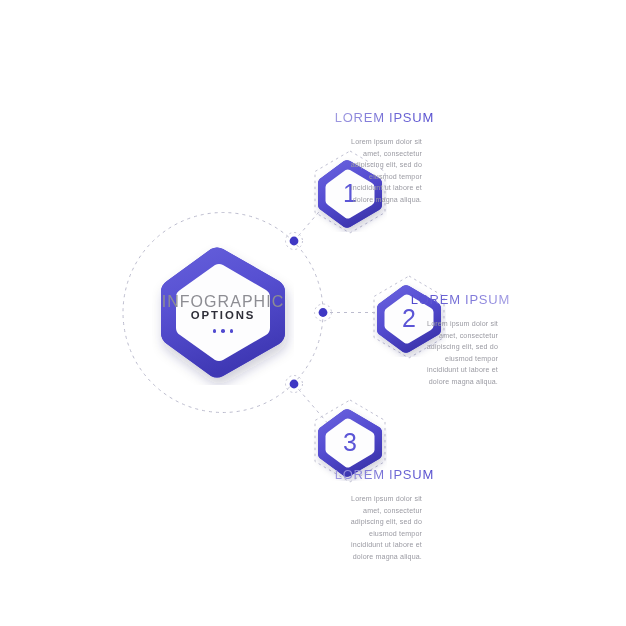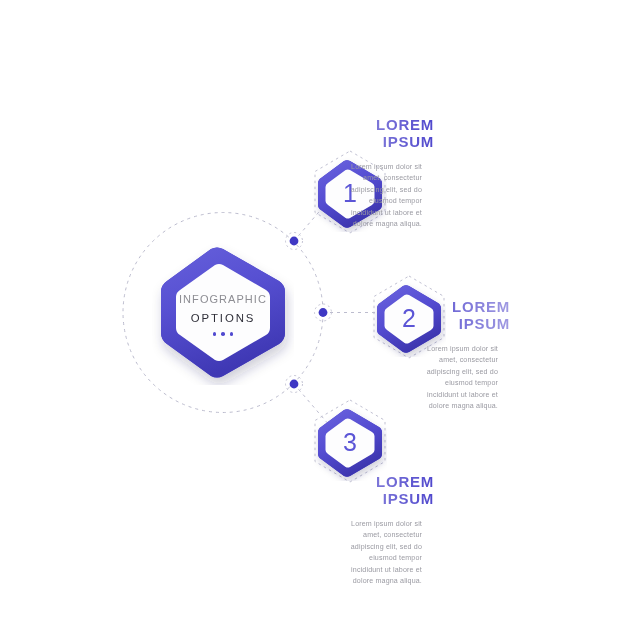--- a/index.html
+++ b/index.html
@@ -41,32 +41,32 @@
     position: absolute;
     left: 0;
     top: 54px;
     width: 142px;
     text-align: center;
     line-height: 1;
     pointer-events: none;
   }
   .center-label .l1 {
     display: block;
-    font-size: 11px;
+    font-size: 16px;
     letter-spacing: 1.05px;
     color: #8d8d93;
     font-weight: 400;
   }
   .center-label .l2 {
     display: block;
-    margin-top: 8px;
+    margin-top: 0;
     font-size: 11.4px;
     letter-spacing: 1.9px;
     color: #2e2e38;
-    font-weight: 400;
+    font-weight: 700;
   }
   .center-dots {
     margin-top: 8px;
     display: flex;
     justify-content: center;
     gap: 5px;
   }
   .center-dots i {
     display: block;
     width: 3.6px;
@@ -98,25 +98,25 @@
     padding-bottom: 2px;
     box-sizing: border-box;
   }
   #hex-1 { left: 313px; top: 156px; }
   #hex-2 { left: 372px; top: 281px; }
   #hex-3 { left: 313px; top: 405px; }
 
   
   .textblock { position: absolute; }
   .textblock .tb-title {
-    font-size: 15px;
-    font-weight: 700;
+    font-size: 13px;
+    font-weight: 400;
     letter-spacing: 0.75px;
     line-height: 1.1;
-    margin: 16px 0 5px 0;
+    margin: 10px 0 5px 0;
     background: linear-gradient(90deg, #9f9ae0 0%, #4f47cd 100%);
     -webkit-background-clip: text;
     background-clip: text;
     color: transparent;
     -webkit-text-fill-color: transparent;
   }
   .textblock.grad-rev .tb-title {
     background: linear-gradient(90deg, #4f47cd 0%, #a09ae2 100%);
     -webkit-background-clip: text;
     background-clip: text;

